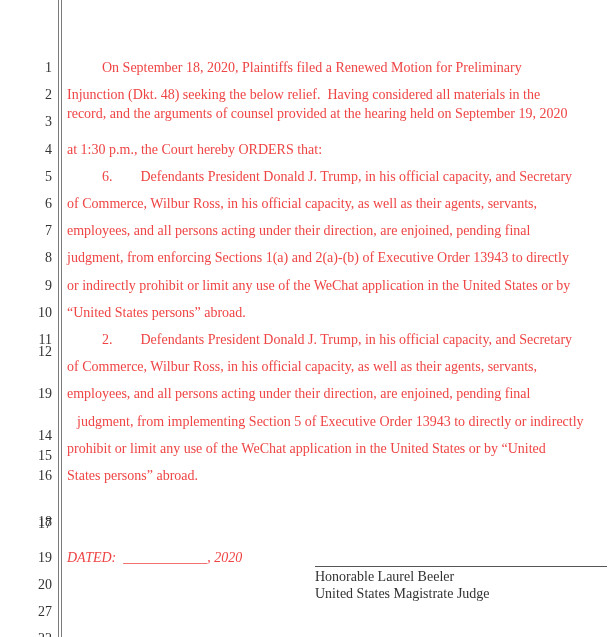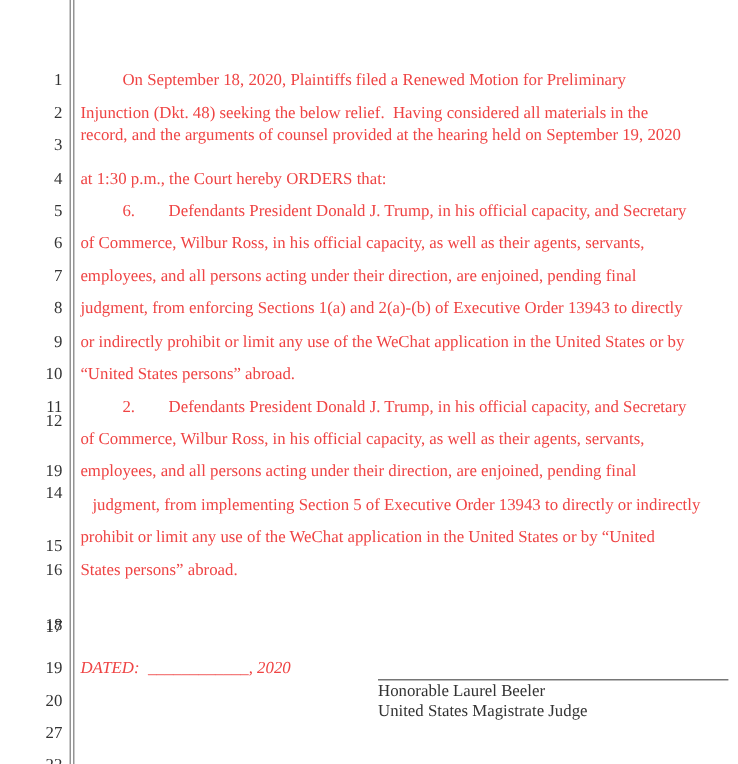--- a/index.html
+++ b/index.html
@@ -26,21 +26,21 @@
     <div class="ln" style="top: 141.6px;">4</div>
     <div class="ln" style="top: 168.8px;">5</div>
     <div class="ln" style="top: 196px;">6</div>
     <div class="ln" style="top: 223.2px;">7</div>
     <div class="ln" style="top: 250.4px;">8</div>
     <div class="ln" style="top: 277.6px;">9</div>
     <div class="ln" style="top: 304.8px;">10</div>
     <div class="ln" style="top: 332px;">11</div>
     <div class="ln" style="top: 344px;">12</div>
     <div class="ln" style="top: 386.4px;">19</div>
-    <div class="ln" style="top: 404px;">14</div>
+    <div class="ln" style="top: 428px;">14</div>
     <div class="ln" style="top: 448px;">15</div>
     <div class="ln" style="top: 468px;">16</div>
     <div class="ln" style="top: 516px;">17</div>
     <div class="ln" style="top: 514px;">18</div>
     <div class="ln" style="top: 549.6px;">19</div>
     <div class="ln" style="top: 576.8px;">20</div>
     <div class="ln" style="top: 604px;">27</div>
     <div class="ln" style="top: 631.2px;">22</div>
   </div>
 <div id="body-text">

